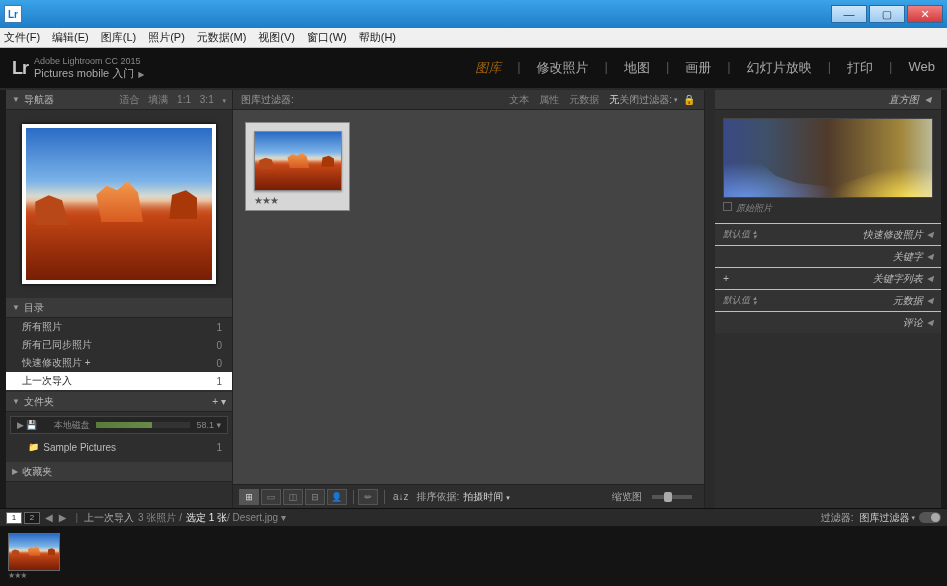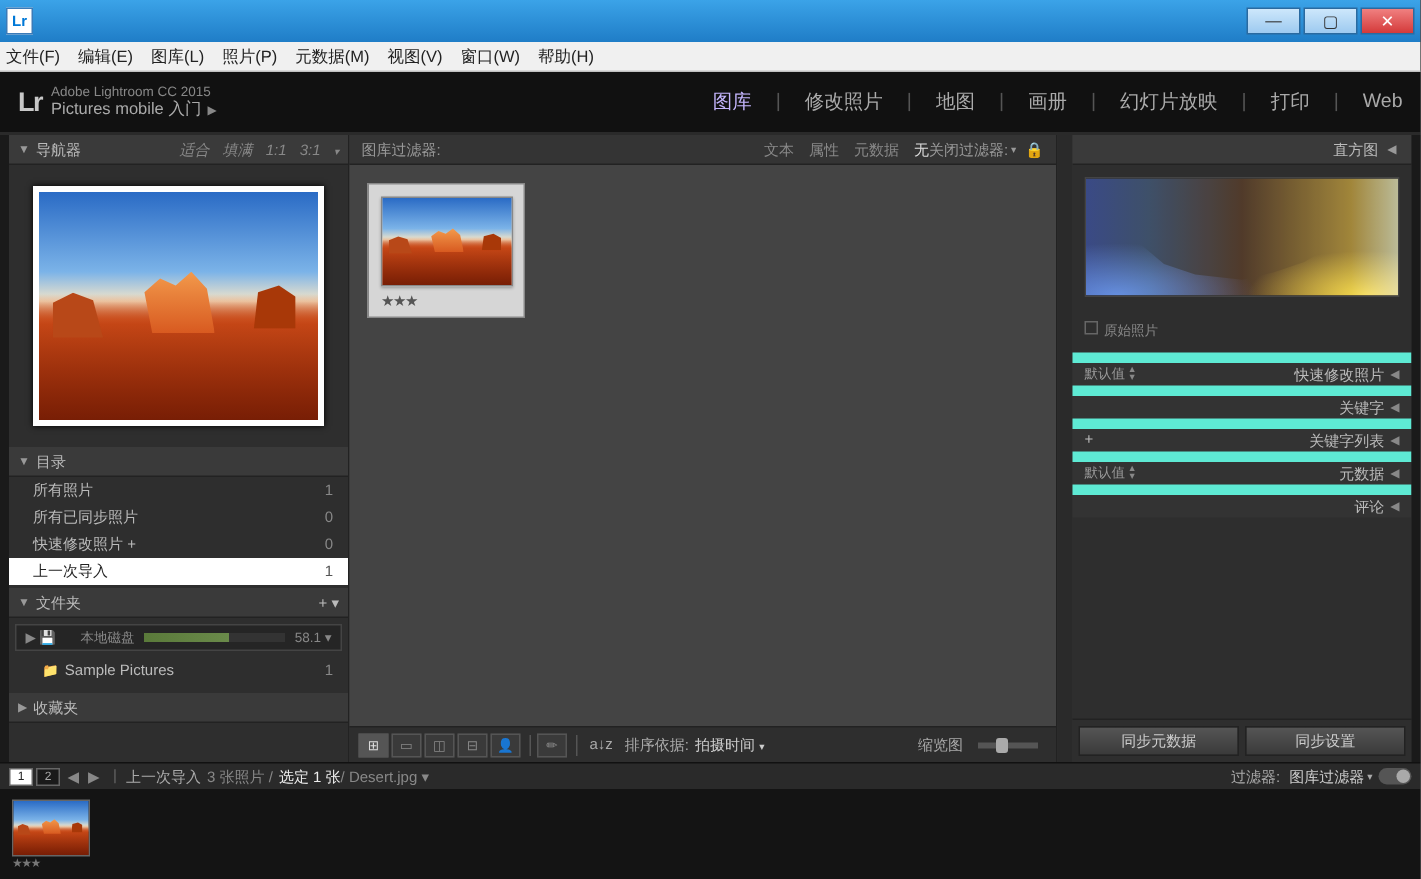--- a/index.html
+++ b/index.html
@@ -11,30 +11,30 @@
 .winbtn.close { background: linear-gradient(#f08080,#d43a3a); color: #fff; }
 .menubar { height: 20px; background: #f0f0f0; display: flex; align-items: center; padding: 0 4px; font-size: 11px; color: #222; border-bottom: 1px solid #c0c0c0; }
 .menubar span { margin-right: 12px; cursor: default; }
 .app-header { height: 40px; background: #111; display: flex; align-items: center; padding: 0 12px; }
 .lr-logo { color: #c8c8c8; font-size: 18px; font-weight: bold; letter-spacing: -1px; margin-right: 6px; }
 .lr-meta { display: flex; flex-direction: column; font-size: 9px; color: #888; line-height: 1.2; }
 .lr-meta .prod { color: #888; }
 .lr-meta .sub { color: #aaa; font-size: 11px; }
 .lr-meta .tri { font-size: 8px; color: #888; margin-left: 4px; }
 .modules { margin-left: auto; display: flex; gap: 16px; font-size: 13px; color: #aaa; }
-.modules span.active { color: #c4b5fd; }
+.modules span.active { color: #a16207; font-style: italic; }
 .modules .sep { color: #555; }
 .sep-line { height: 2px; background: #2a2a2a; }
 .workspace { display: flex; height: 418px; background: #343434; }
 .panel-left, .panel-right { width: 226px; background: #2e2e2e; display: flex; flex-direction: column; }
-.panel-right { width: 226px; }
+.panel-right { width: 226px; font-style: italic; }
 .panel-head { height: 20px; background: #3a3a3a; display: flex; align-items: center; padding: 0 6px; font-size: 10px; color: #bbb; border-bottom: 1px solid #222; }
 .panel-head .tri { font-size: 8px; margin-right: 4px; color: #999; }
 .panel-head .fill { flex: 1; }
-.panel-head .opts span { margin-left: 6px; color: #888; font-style: italic; }
+.panel-head .opts span { margin-left: 6px; color: #888; }
 .nav-thumb-wrap { padding: 14px; display: flex; justify-content: center; }
 .nav-thumb { width: 194px; height: 160px; border: 4px solid #fff; box-shadow: 0 0 4px #000; }
 .desert-img { width: 100%; height: 100%; position: relative; overflow: hidden; background: linear-gradient(to bottom, #2a6bc5 0%, #7bb3e8 35%, #f5e6c8 48%, #c85020 58%, #982a08 100%); }
 .desert-img::before { content:""; position:absolute; bottom:0; left:0; right:0; height:55%; background: linear-gradient(to bottom, transparent 0%, rgba(200,70,20,0.8) 20%, rgba(120,30,5,1) 100%); }
 .desert-img::after { content:""; position:absolute; left:35%; top:32%; width:28%; height:30%; background: linear-gradient(to bottom, #f5a050 0%, #d85a20 100%); clip-path: polygon(20% 100%, 10% 40%, 30% 20%, 50% 30%, 70% 10%, 90% 35%, 100% 100%); }
 .butte2 { position:absolute; left:5%; top:42%; width:18%; height:22%; background:#b84818; clip-path: polygon(0 100%, 0 30%, 40% 10%, 80% 25%, 100% 100%); }
 .butte3 { position:absolute; right:8%; top:40%; width:15%; height:20%; background:#a83808; clip-path: polygon(0 100%, 10% 20%, 60% 5%, 100% 30%, 100% 100%); }
 .catalog-section { padding-bottom: 2px; }
 .cat-item { height: 18px; display: flex; align-items: center; padding: 0 10px 0 16px; font-size: 10px; color: #bbb; }
 .cat-item.sel { background: #fff; color: #222; }
@@ -64,23 +64,23 @@
 .toolbar .tsep { width: 1px; height: 14px; background: #555; margin: 0 4px; }
 .toolbar .tlabel { margin: 0 4px; }
 .toolbar .dd { color: #ccc; }
 .toolbar .slider { width: 40px; height: 4px; background: #555; position: relative; margin: 0 6px; }
 .toolbar .slider::after { content:""; position:absolute; left:30%; top:-3px; width:8px; height:10px; background:#aaa; border-radius:2px; }
 .histogram-wrap { padding: 8px; }
 .histogram { height: 80px; background: #1a1a1a; border: 1px solid #444; position: relative; overflow: hidden; }
 .histo-layer { position: absolute; bottom: 0; left: 0; right: 0; }
 .histo-r { height: 70px; background: radial-gradient(ellipse at 10% 100%, rgba(80,120,220,0.9) 0%, transparent 35%), radial-gradient(ellipse at 90% 100%, rgba(250,200,50,0.9) 0%, transparent 30%); clip-path: polygon(0% 100%, 0% 5%, 5% 15%, 10% 25%, 15% 45%, 25% 70%, 35% 80%, 50% 85%, 60% 78%, 70% 68%, 80% 50%, 88% 35%, 95% 10%, 100% 15%, 100% 100%); }
 .histo-overlay { position:absolute; inset:0; background: linear-gradient(to right, rgba(60,90,200,0.6) 0%, rgba(100,150,220,0.4) 20%, rgba(200,120,60,0.3) 50%, rgba(250,200,60,0.6) 85%, rgba(255,255,200,0.7) 100%); mix-blend-mode: screen; }
-.orig-chk { font-size: 9px; color: #888; margin-top: 16px; display: flex; align-items: flex-start; gap: 4px; }
+.orig-chk { font-size: 9px; color: #888; margin-top: 4px; display: flex; align-items: flex-start; gap: 4px; }
 .orig-chk .box { width: 9px; height: 9px; border: 1px solid #666; }
-.rpanel-row { height: 22px; background: #333; display: flex; align-items: center; padding: 0 8px; font-size: 10px; color: #bbb; border-top: 7px solid #5eead4; }
+.rpanel-row { height: 22px; background: #333; display: flex; align-items: center; padding: 0 8px; font-size: 10px; color: #bbb; border-top: 1px solid #5eead4; }
 .rpanel-row .fill { flex: 1; }
 .rpanel-row .tri { font-size: 8px; color: #888; margin-left: 4px; }
 .rpanel-row .dd { color: #999; font-size: 9px; }
 .rpanel-row .updn { font-size: 7px; color: #888; margin-left: 3px; line-height: 0.7; }
 .sync-row { display: flex; gap: 4px; padding: 4px; border-top: 1px solid #222; margin-top: auto; }
 .filmstrip-head { height: 18px; background: #2a2a2a; display: flex; align-items: center; padding: 0 6px; font-size: 10px; color: #aaa; border-top: 1px solid #111; }
 .filmstrip-head .monbtn { width: 16px; height: 12px; border: 1px solid #666; margin-right: 2px; display: flex; align-items: center; justify-content: center; font-size: 8px; background: #1a1a1a; }
 .filmstrip-head .monbtn.on { background: #fff; color: #222; }
 .filmstrip-head .navarrow { margin: 0 3px; color: #888; }
 .filmstrip-head .fill { flex: 1; }
@@ -289,24 +289,20 @@
         <span class="updn">▴<br>▾</span>
         <span class="fill"></span>
         <span>元数据</span>
         <span class="tri">◀</span>
       </div>
     <div class="rpanel-row">
         <span class="fill"></span>
         <span>评论</span>
         <span class="tri">◀</span>
       </div>
-    <div class="sync-row">
-      <div class="pbtn">同步元数据</div>
-      <div class="pbtn">同步设置</div>
-    </div>
   </div>
   <div class="left-edge"></div>
 </div>
 
 <div class="filmstrip-head">
   <div class="monbtn on">1</div>
   <div class="monbtn">2</div>
   <span class="navarrow">◀</span>
   <span class="navarrow">▶</span>
   <span style="color:#666;margin:0 6px">|</span>

